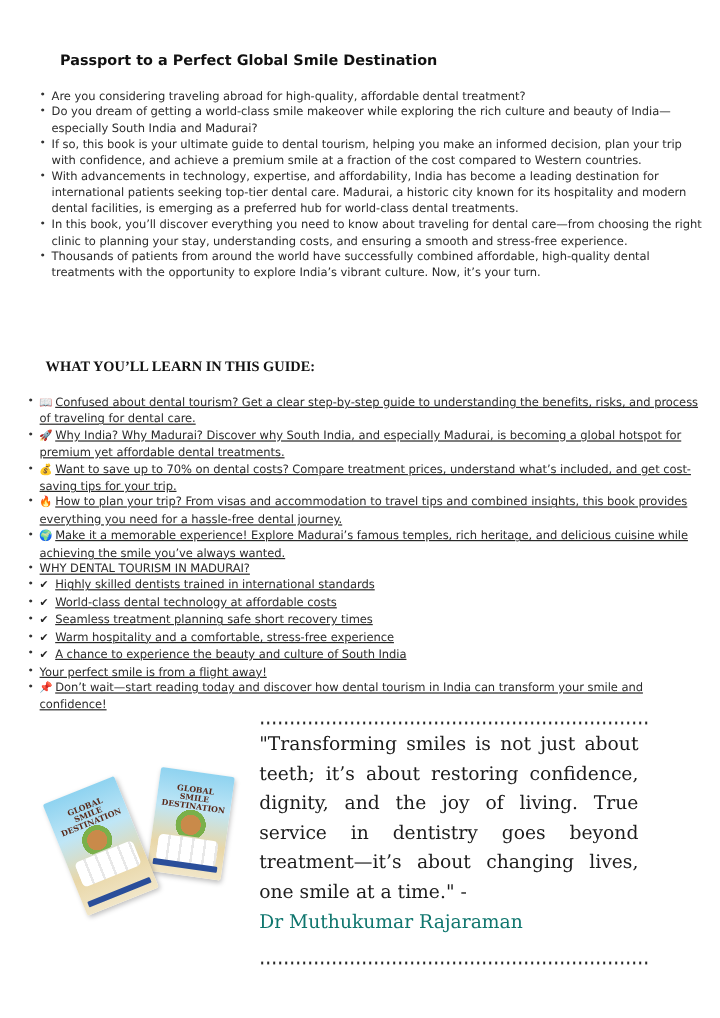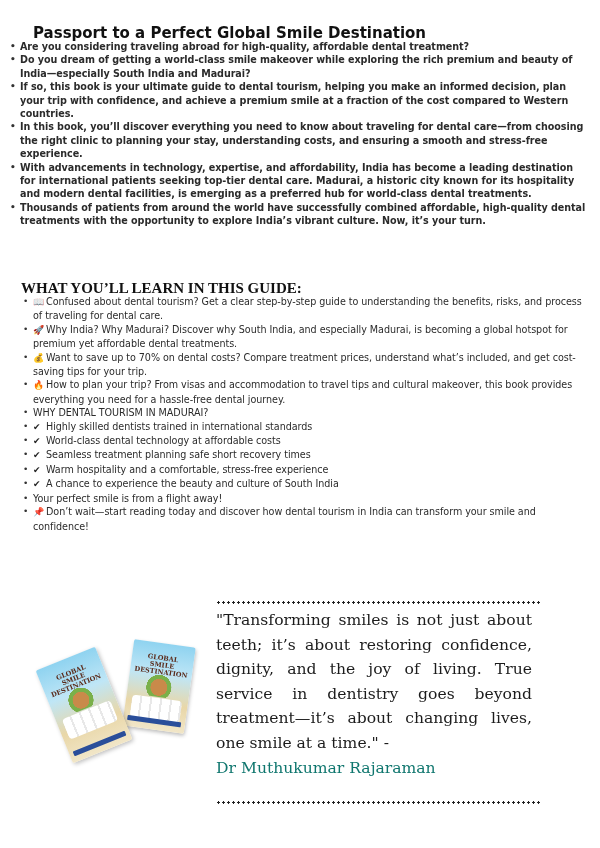--- a/index.html
+++ b/index.html
@@ -2,40 +2,40 @@
 <html><head>
 <meta charset="utf-8">
 <style>
   html, body { margin: 0; padding: 0; background: #ffffff; }
   body {
     width: 600px; height: 848px; position: relative; overflow: hidden;
     font-family: "DejaVu Sans", sans-serif; color: #2a2a2a;
   }
   .section { position: absolute; left: 0; right: 0; }
   .heading {
-    font-weight: bold; font-size: 15px; color: #111;
-    margin: 0; line-height: 13px;
+    font-weight: bold; font-size: 12px; color: #111;
+    margin: 17px; line-height: 13px;
   }
   ul.bullets {
     margin: 0; padding: 0; list-style: none;
   }
   ul.bullets li {
     position: relative; font-size: 9.6px; line-height: 13.4px; letter-spacing: -0.05px;
     padding-left: 0; color: #2b2b2b;
   }
   ul.bullets li::before {
     content: "•"; position: absolute; left: -10px; top: 0; color: #333; font-size: 9px;
   }
   #intro { top: 27px; }
   #intro .heading { padding-left: 33px; }
-  #intro ul { padding-left: 20px; padding-right: 14px; font-weight: bold; }
+  #intro ul { padding-left: 43px; padding-right: 14px; }
 
   #learn { top: 282px; }
   #learn .heading { padding-left: 21px; font-family: Liberation Serif, serif; }
-  #learn ul { padding-left: 33px; padding-right: 10px; }
+  #learn ul { padding-left: 33px; padding-right: 10px; text-decoration: underline; }
 
   .emo { display: inline-block; width: 11px; font-size: 9px; margin-right: 2px; }
   .ico-book { color: #4a7fc1; }
   .ico-rocket { color: #c94a3a; }
   .ico-money { color: #e0a93a; }
   .ico-target { color: #d33; }
   .ico-fire { color: #f28c1c; }
   .ico-globe { color: #2f8fd0; }
   .ico-check { color: #222; font-weight: bold; }
   .ico-pin { color: #d4262b; }
@@ -84,35 +84,36 @@
     position: absolute; left: 4px; right: 4px; bottom: 6px; height: 5px; background: #2a4e9a; border-radius: 1px;
   }
 </style>
 </head>
 <body>
 
 <div class="section" id="intro">
   <h2 class="heading">Passport to a Perfect Global Smile Destination</h2>
   <ul class="bullets">
     <li>Are you considering traveling abroad for high-quality, affordable dental treatment?</li>
-    <li>Do you dream of getting a world-class smile makeover while exploring the rich premium and beauty of India—especially South India and Madurai?</li>
+    <li>Do you dream of getting a world-class smile makeover while exploring the rich culture and beauty of India—especially South India and Madurai?</li>
     <li>If so, this book is your ultimate guide to dental tourism, helping you make an informed decision, plan your trip with confidence, and achieve a premium smile at a fraction of the cost compared to Western countries.</li>
+    <li>With advancements in technology, expertise, and affordability, India has become a leading destination for international patients seeking top-tier dental care. Madurai, a historic city known for its hospitality and modern dental facilities, is emerging as a preferred hub for world-class dental treatments.</li>
     <li>In this book, you’ll discover everything you need to know about traveling for dental care—from choosing the right clinic to planning your stay, understanding costs, and ensuring a smooth and stress-free experience.</li>
-    <li>With advancements in technology, expertise, and affordability, India has become a leading destination for international patients seeking top-tier dental care. Madurai, a historic city known for its hospitality and modern dental facilities, is emerging as a preferred hub for world-class dental treatments.</li>
     <li>Thousands of patients from around the world have successfully combined affordable, high-quality dental treatments with the opportunity to explore India’s vibrant culture. Now, it’s your turn.</li>
   </ul>
 </div>
 
 <div class="section" id="learn">
   <h2 class="heading">WHAT YOU’LL LEARN IN THIS GUIDE:</h2>
   <ul class="bullets">
     <li><span class="emo ico-book">📖</span><span>Confused about dental tourism? Get a clear step-by-step guide to understanding the benefits, risks, and process of traveling for dental care.</span></li>
     <li><span class="emo ico-rocket">🚀</span><span>Why India? Why Madurai? Discover why South India, and especially Madurai, is becoming a global hotspot for premium yet affordable dental treatments.</span></li>
     <li><span class="emo ico-money">💰</span><span>Want to save up to 70% on dental costs? Compare treatment prices, understand what’s included, and get cost-saving tips for your trip.</span></li>
-    <li><span class="emo ico-fire">🔥</span><span>How to plan your trip? From visas and accommodation to travel tips and cultural makeover, this book provides everything you need for a hassle-free dental journey.</span></li>
+    <li><span class="emo ico-fire">🔥</span><span>How to plan your trip? From visas and accommodation to travel tips and combined insights, this book provides everything you need for a hassle-free dental journey.</span></li>
+    <li><span class="emo ico-globe">🌍</span><span>Make it a memorable experience! Explore Madurai’s famous temples, rich heritage, and delicious cuisine while achieving the smile you’ve always wanted.</span></li>
     <li><span>WHY DENTAL TOURISM IN MADURAI?</span></li>
     <li><span class="emo ico-check">✔</span><span>Highly skilled dentists trained in international standards</span></li>
     <li><span class="emo ico-check">✔</span><span>World-class dental technology at affordable costs</span></li>
     <li><span class="emo ico-check">✔</span><span>Seamless treatment planning safe short recovery times</span></li>
     <li><span class="emo ico-check">✔</span><span>Warm hospitality and a comfortable, stress-free experience</span></li>
     <li><span class="emo ico-check">✔</span><span>A chance to experience the beauty and culture of South India</span></li>
     <li><span>Your perfect smile is from a flight away!</span></li>
     <li><span class="emo ico-pin">📌</span><span>Don’t wait—start reading today and discover how dental tourism in India can transform your smile and confidence!</span></li>
   </ul>
 </div>

